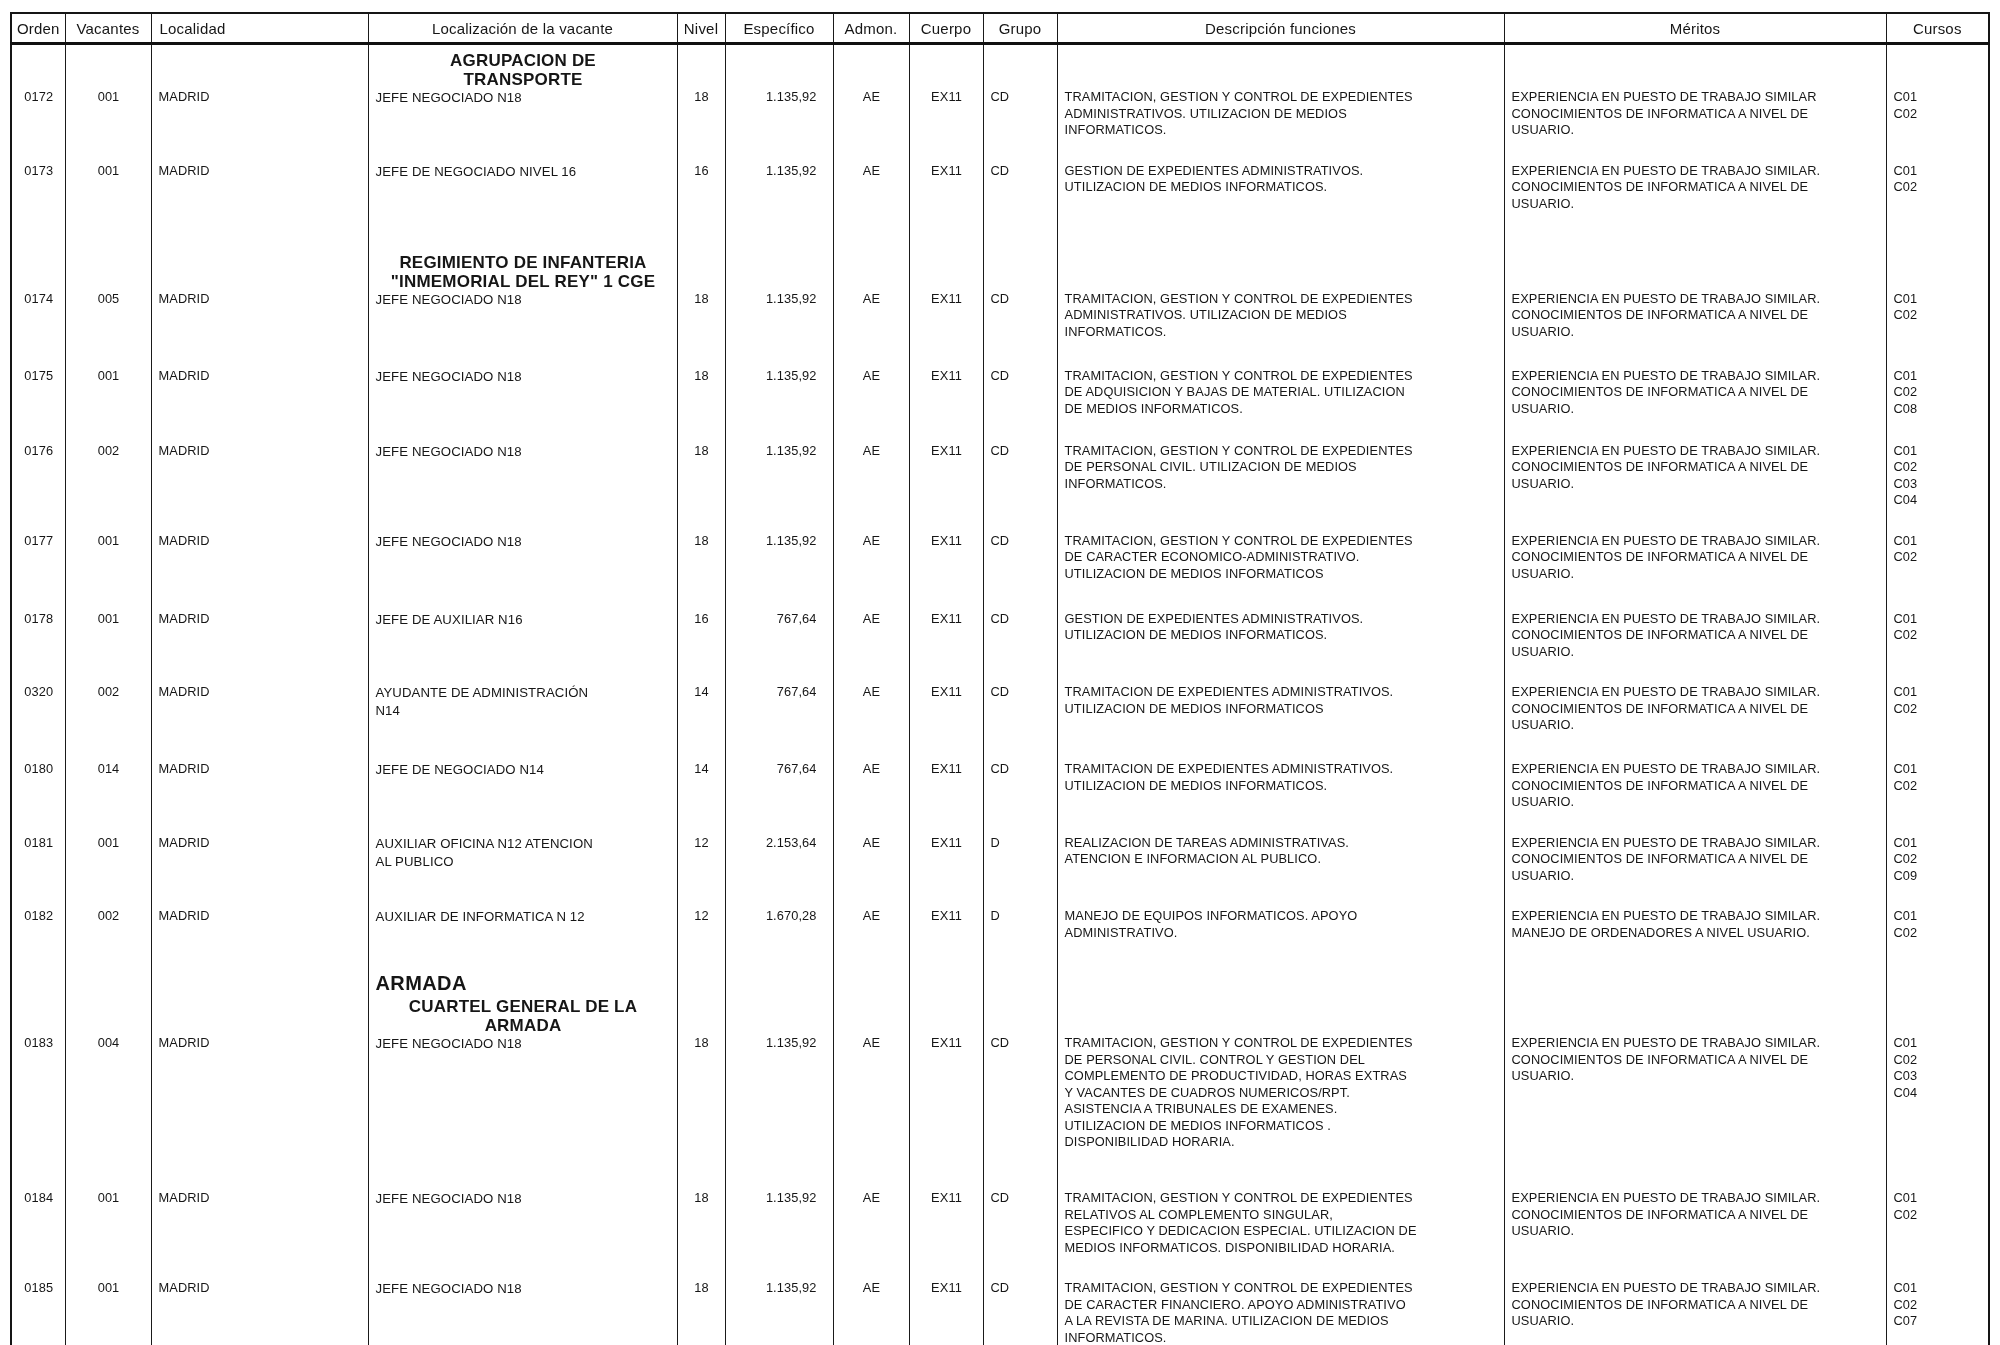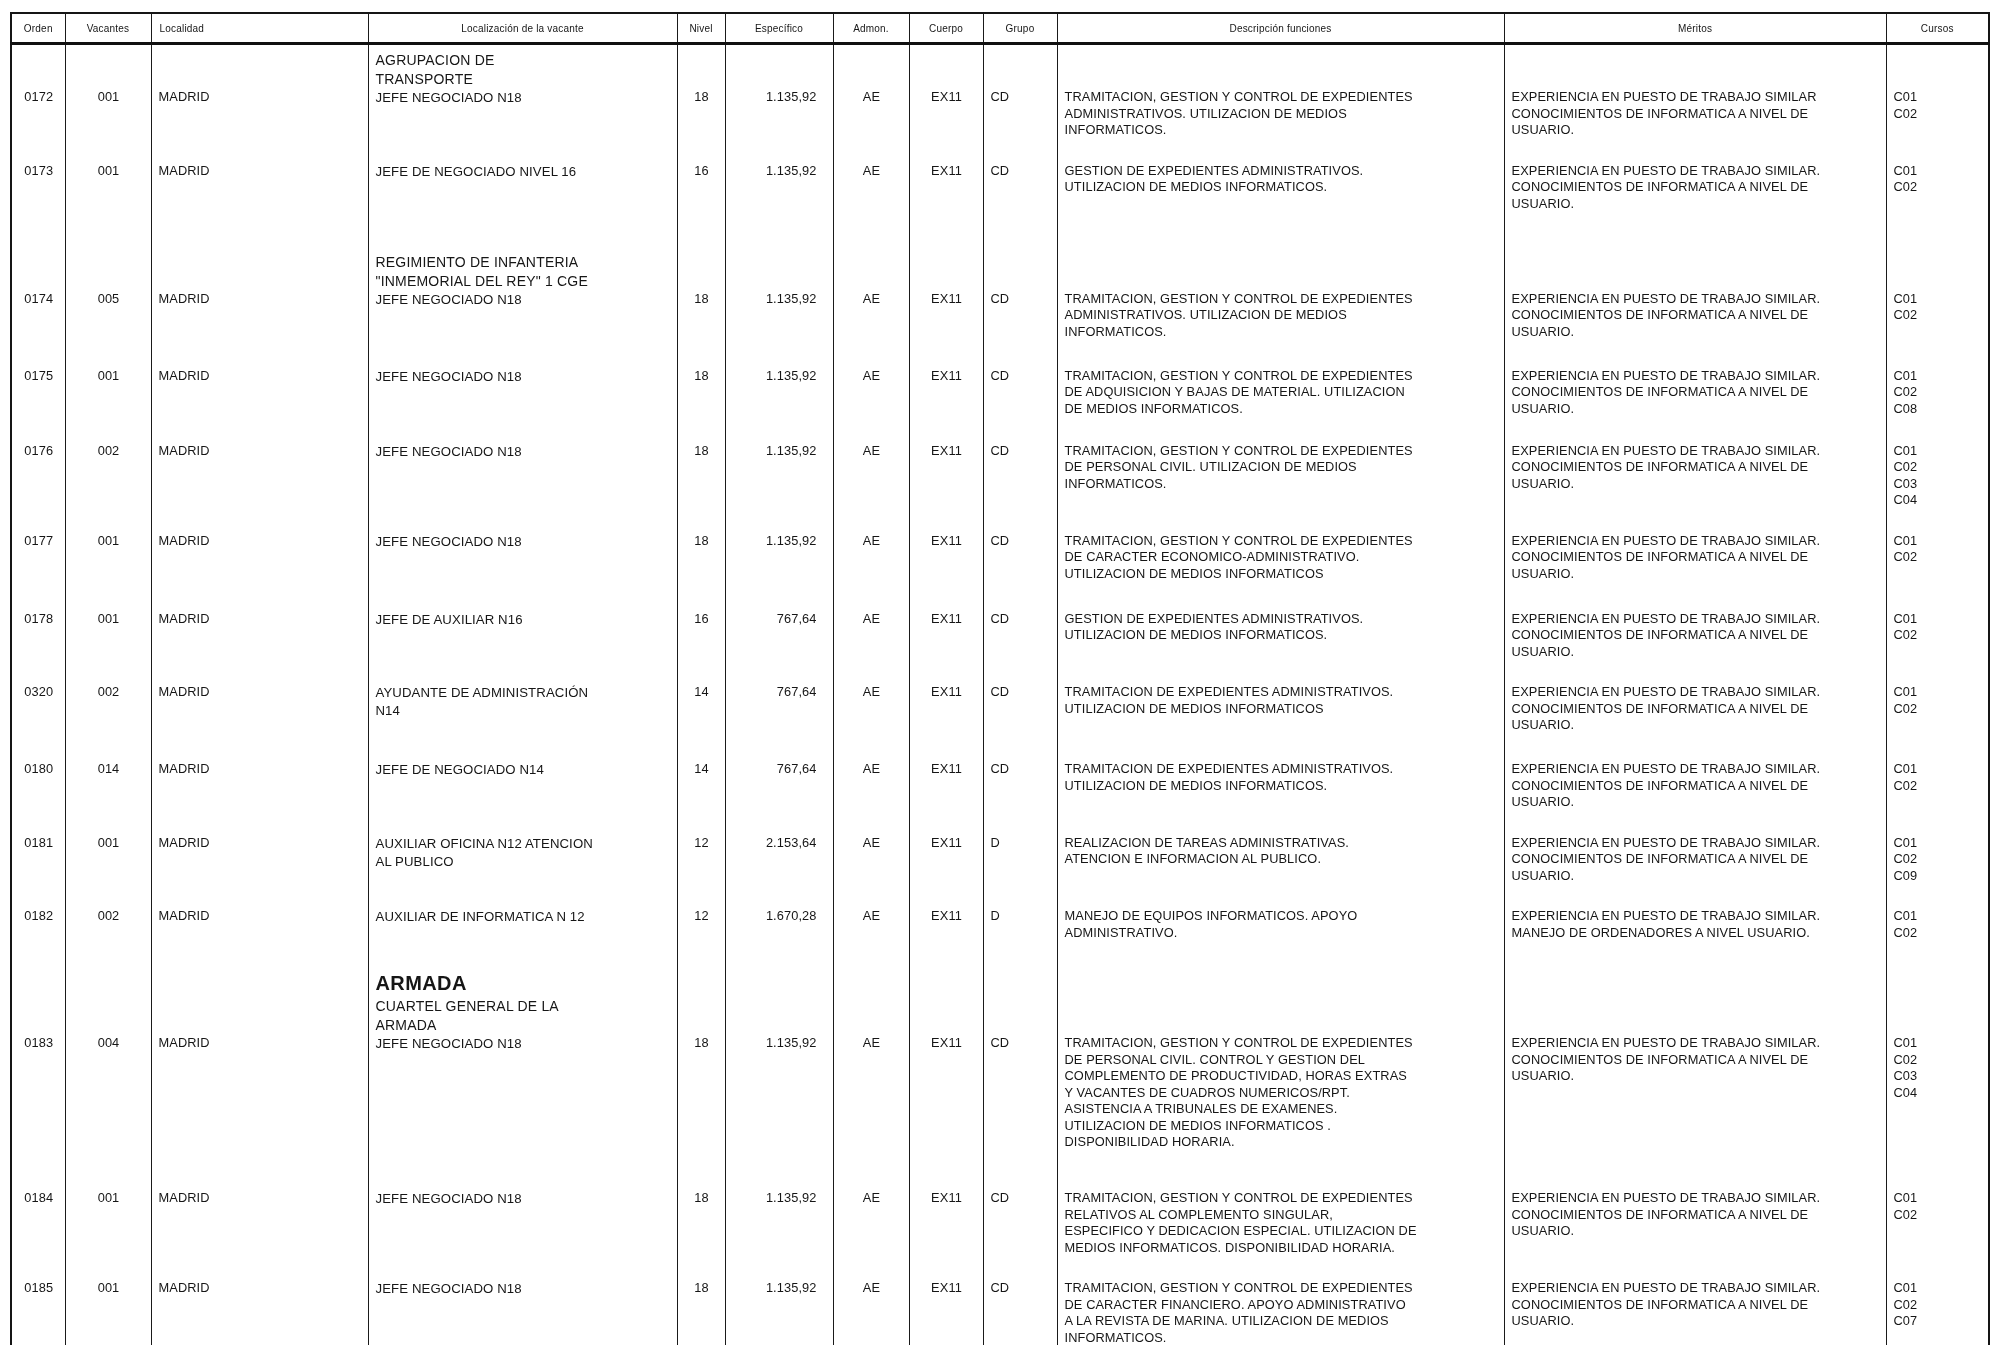--- a/index.html
+++ b/index.html
@@ -22,41 +22,41 @@
     border-collapse: collapse;
     table-layout: fixed;
     width: 1978px;
     background: #fff;
     border: 2px solid #151515;
   }
   table.vac th {
     border: 1px solid #1a1a1a;
     border-bottom: 3px solid #101010;
     font-weight: normal;
-    font-size: 10px;
+    font-size: 15px;
     letter-spacing: 0.2px;
     padding: 4px 2px;
     height: 20px;
     white-space: nowrap;
     overflow: hidden;
   }
   table.vac td {
     border-left: 1px solid #1a1a1a;
     border-right: 1px solid #1a1a1a;
     vertical-align: top;
     font-size: 12.8px;
     line-height: 16.5px;
     letter-spacing: 0.1px;
     padding: 6px 6px 18px 7px;
   }
   .pre { white-space: pre-line; }
   .c { text-align: center; }
   .r { text-align: right; padding-right: 16px !important; }
   .puesto { font-size: 13.2px; line-height: 18px; white-space: pre-line; }
-  .gh-bold { font-weight: normal; font-size: 14px; line-height: 19px; letter-spacing: 0.2px; }
+  .gh-bold { font-weight: bold; font-size: 17px; line-height: 19px; letter-spacing: 0.2px; text-align: center; }
   .gh-big  { font-weight: bold; font-size: 20px;  line-height: 27px; letter-spacing: 0.4px; }
 </style>
 </head>
 <body>
 
 <div class="sheet">
   <table class="vac">
     <colgroup>
       <col style="width:54px">
         <col style="width:86px">

